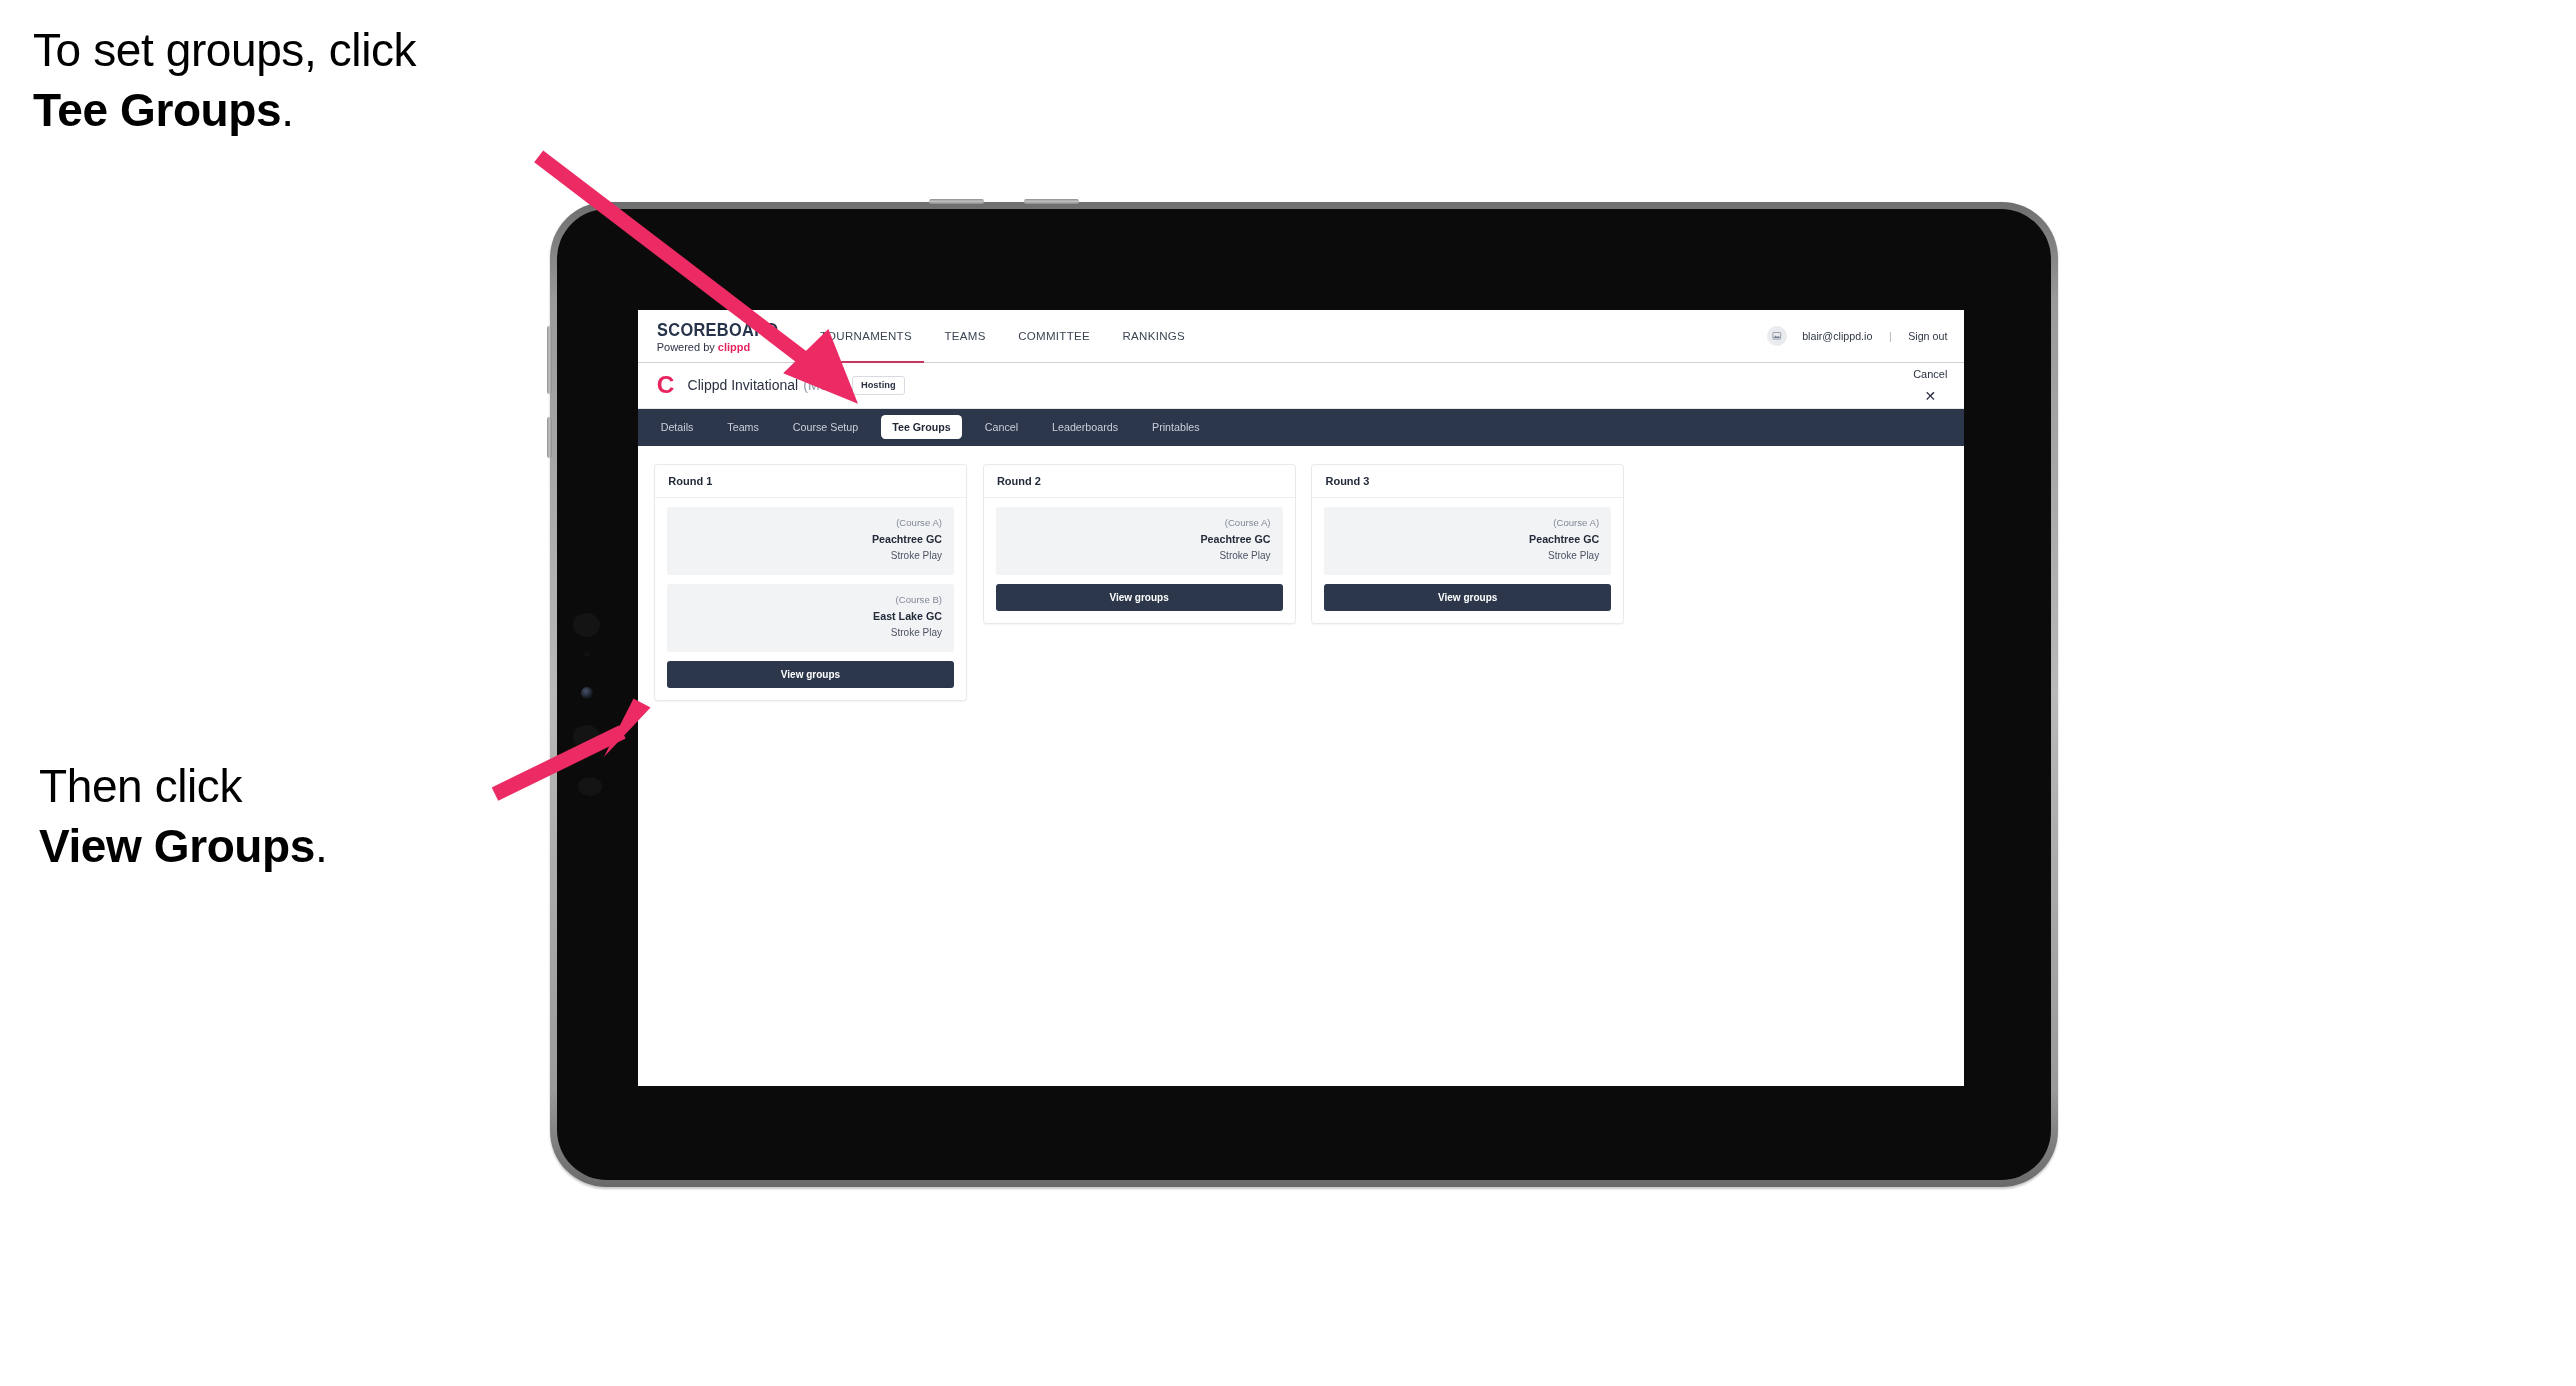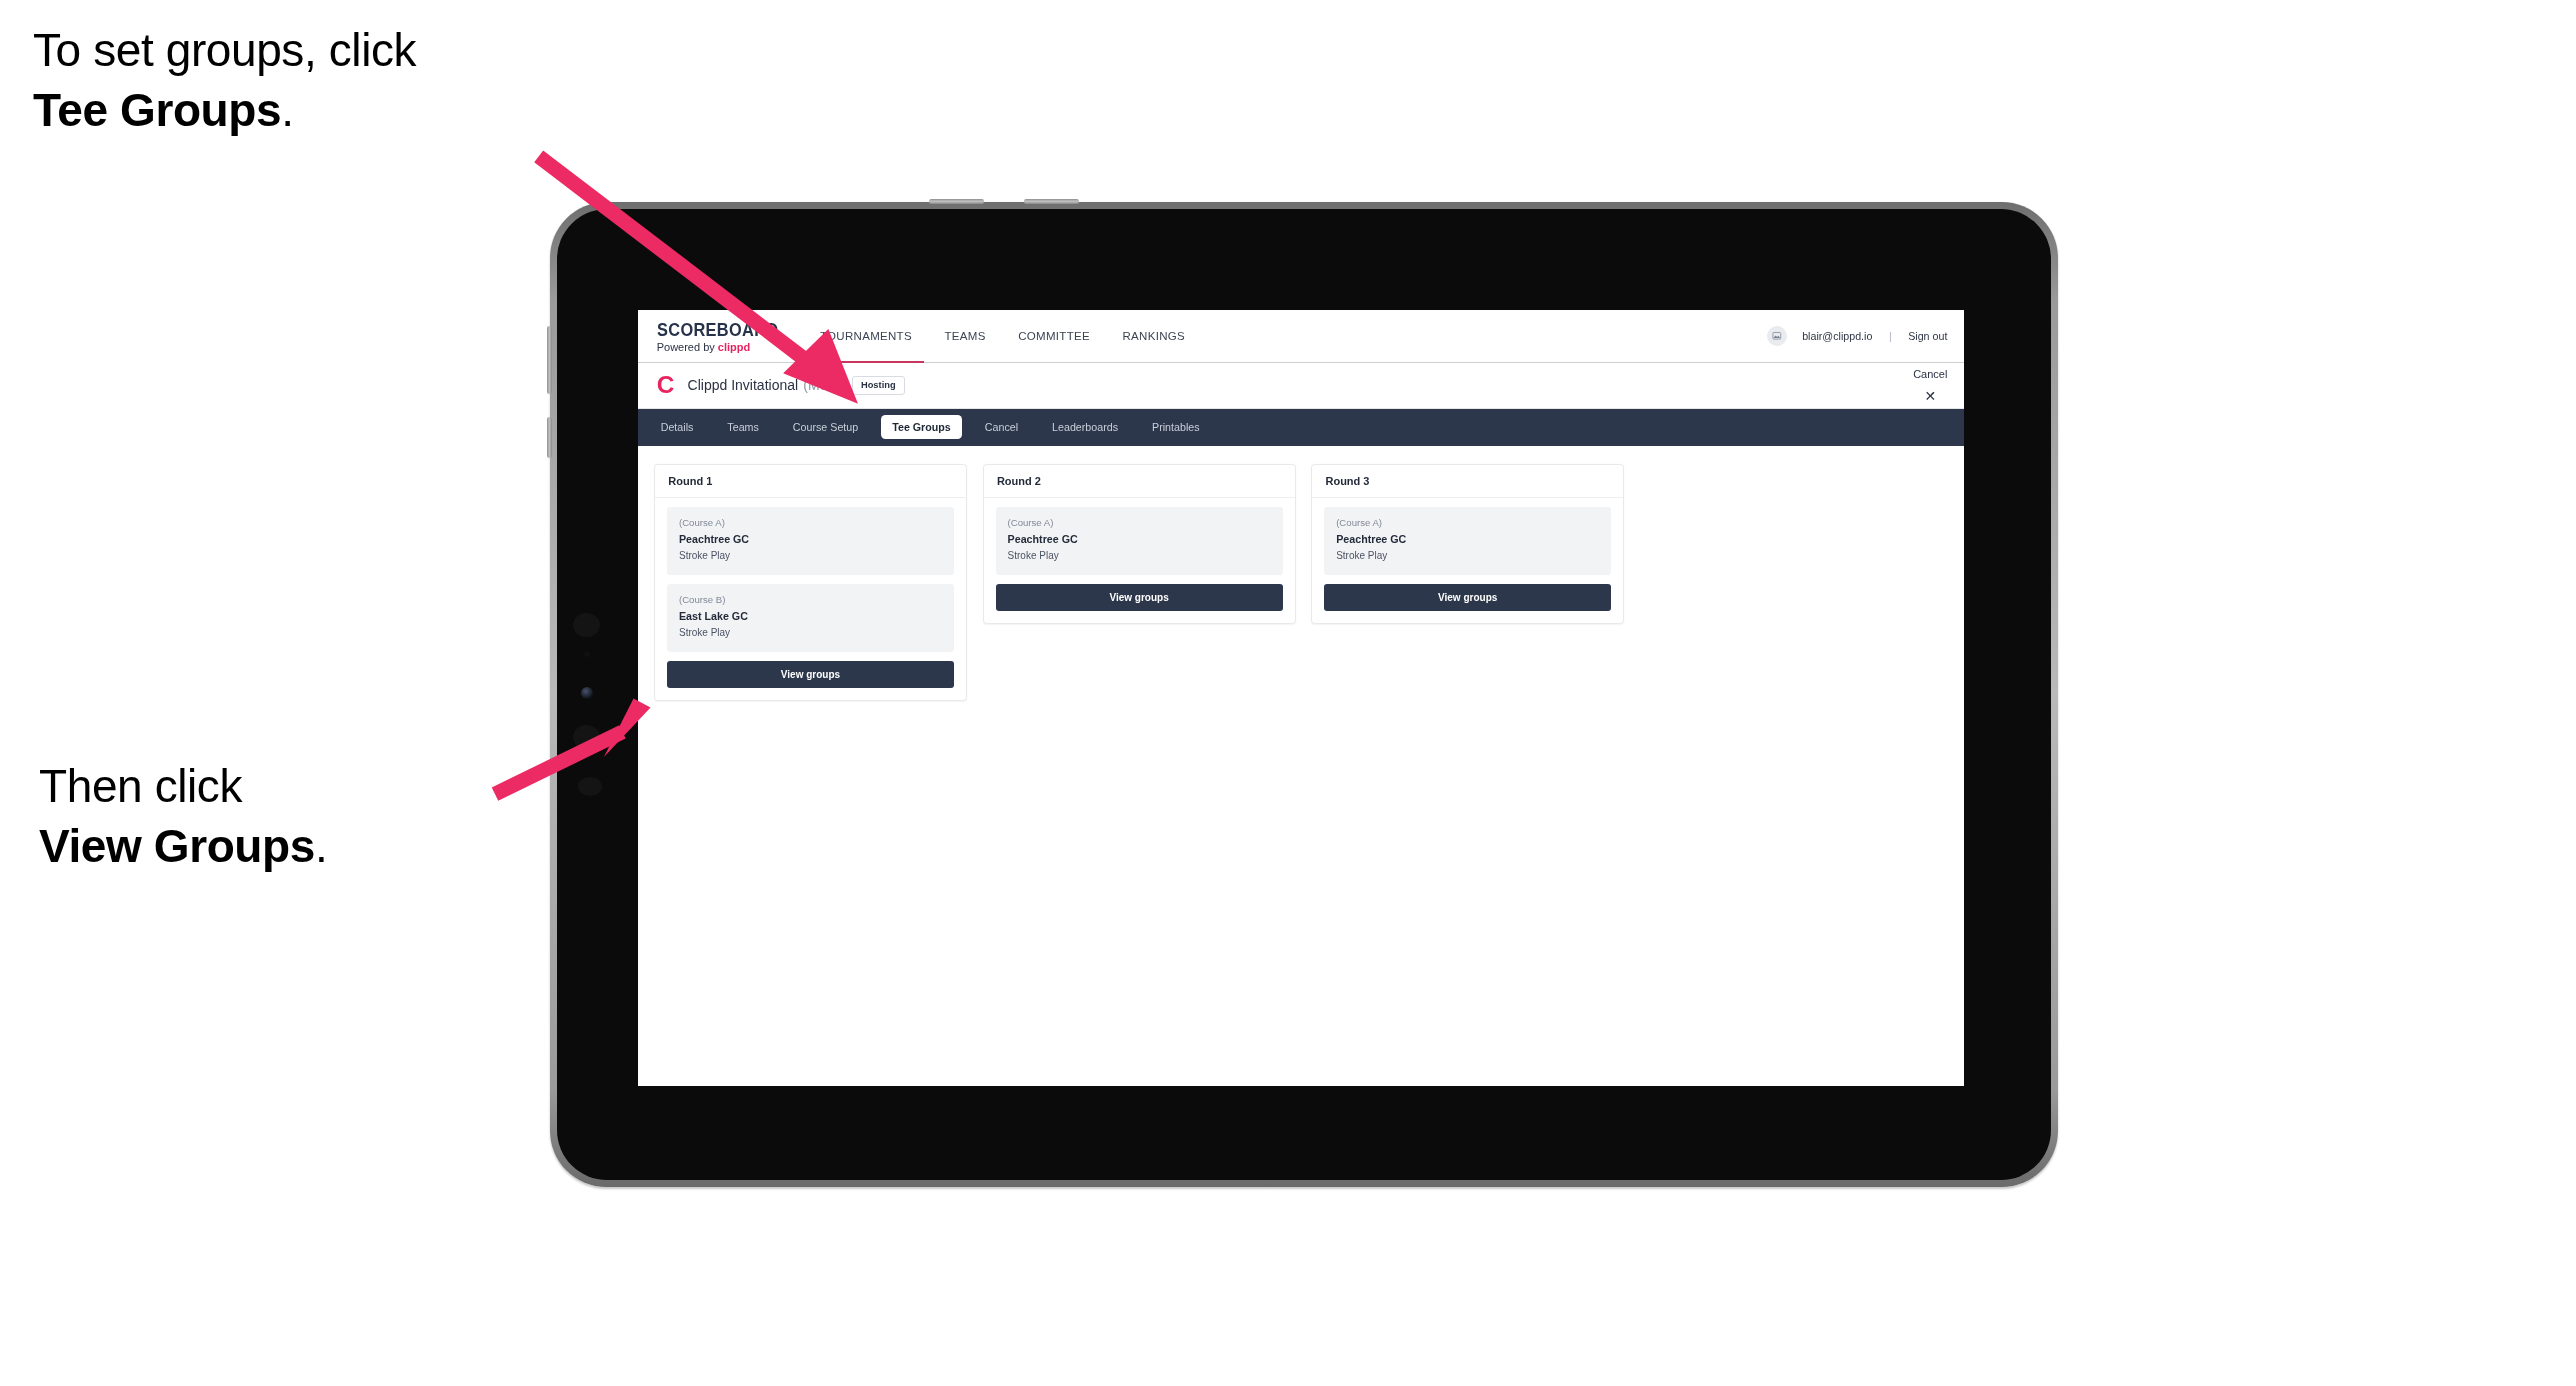--- a/index.html
+++ b/index.html
@@ -250,20 +250,21 @@
     font-size: 11px;
     font-weight: bold;
     color: #232b3a;
   }
   .round-body { padding: 9px 12px 12px 12px; }
   .course-block {
     background: #f2f3f5;
     border-radius: 3px;
     padding: 9.6px 12px 11px 12px;
     margin-bottom: 9px;
+    text-align: right;
   }
   .course-label { font-size: 9.6px; color: #818a99; line-height: 1.55; }
   .course-name  { font-size: 10.7px; font-weight: bold; color: #232b3a; line-height: 1.6; }
   .course-format{ font-size: 10px; color: #4b5363; line-height: 1.55; }
   .view-groups-btn {
     display: block;
     width: 100%;
     background: #2c374b;
     color: #ffffff;
     font-size: 10px;

